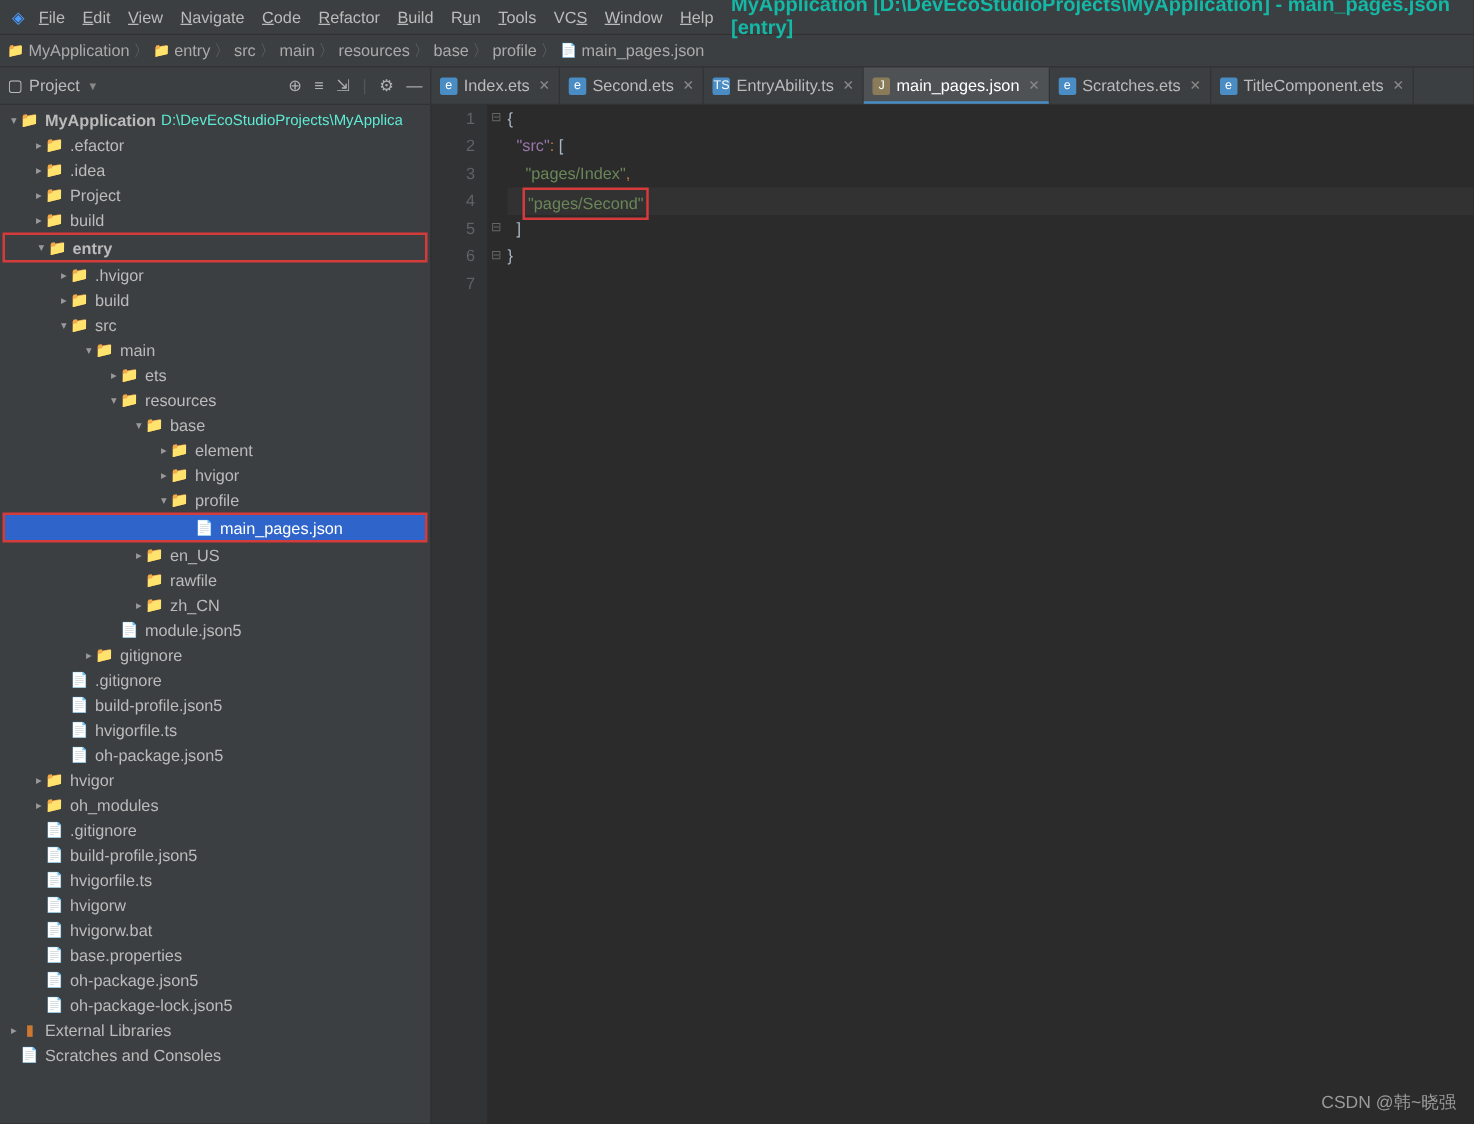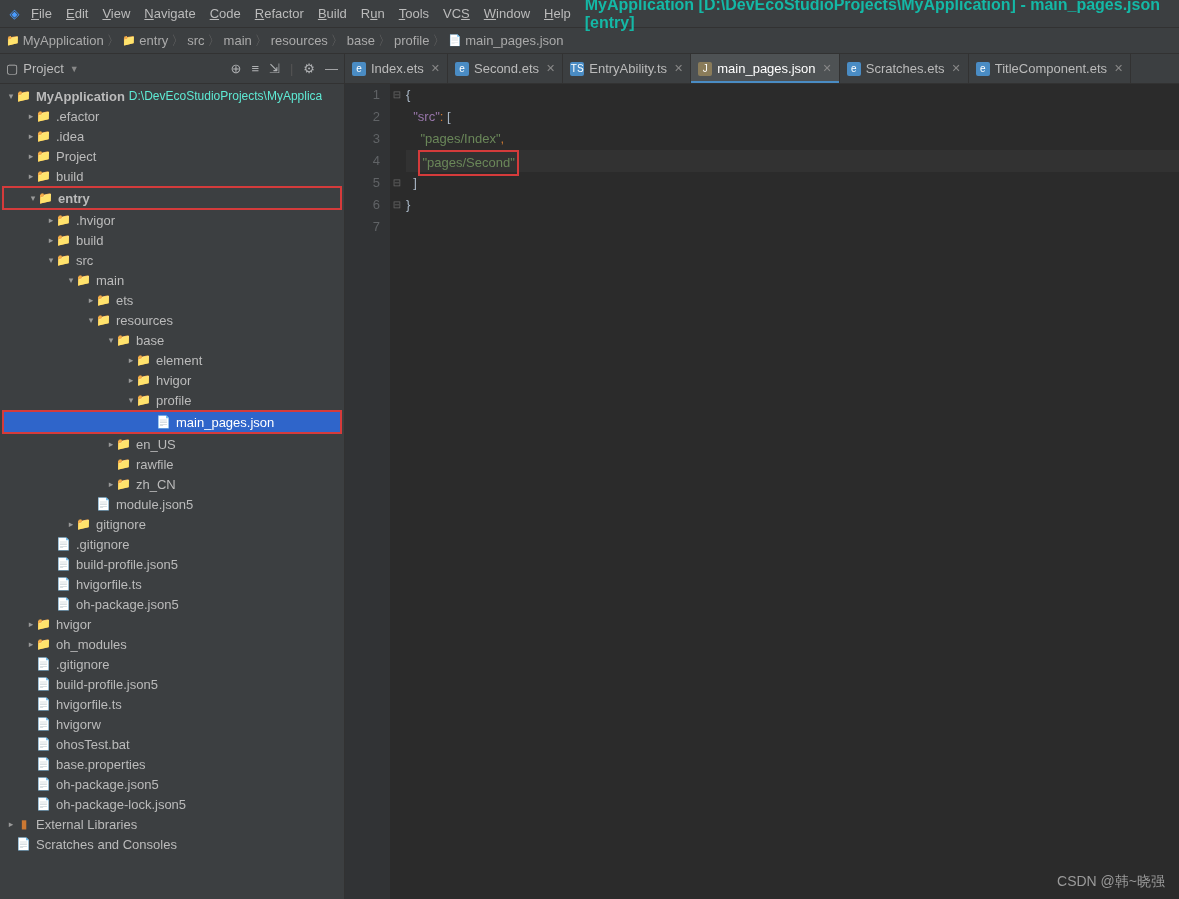--- a/index.html
+++ b/index.html
@@ -291,21 +291,21 @@
     <div class="tree-row" style="padding-left:36px">
           <span class="file-icon" style="color:#4a8cc4">📄</span>
           <span class="label">hvigorfile.ts</span>
         </div>
     <div class="tree-row" style="padding-left:36px">
           <span class="file-icon">📄</span>
           <span class="label">hvigorw</span>
         </div>
     <div class="tree-row" style="padding-left:36px">
           <span class="file-icon">📄</span>
-          <span class="label">ohosTest.bat</span>
+          <span class="label">hvigorw.bat</span>
         </div>
     <div class="tree-row" style="padding-left:36px">
           <span class="file-icon">📄</span>
           <span class="label">base.properties</span>
         </div>
     <div class="tree-row" style="padding-left:36px">
           <span class="file-icon">📄</span>
           <span class="label">oh-package.json5</span>
         </div>
     <div class="tree-row" style="padding-left:36px">

